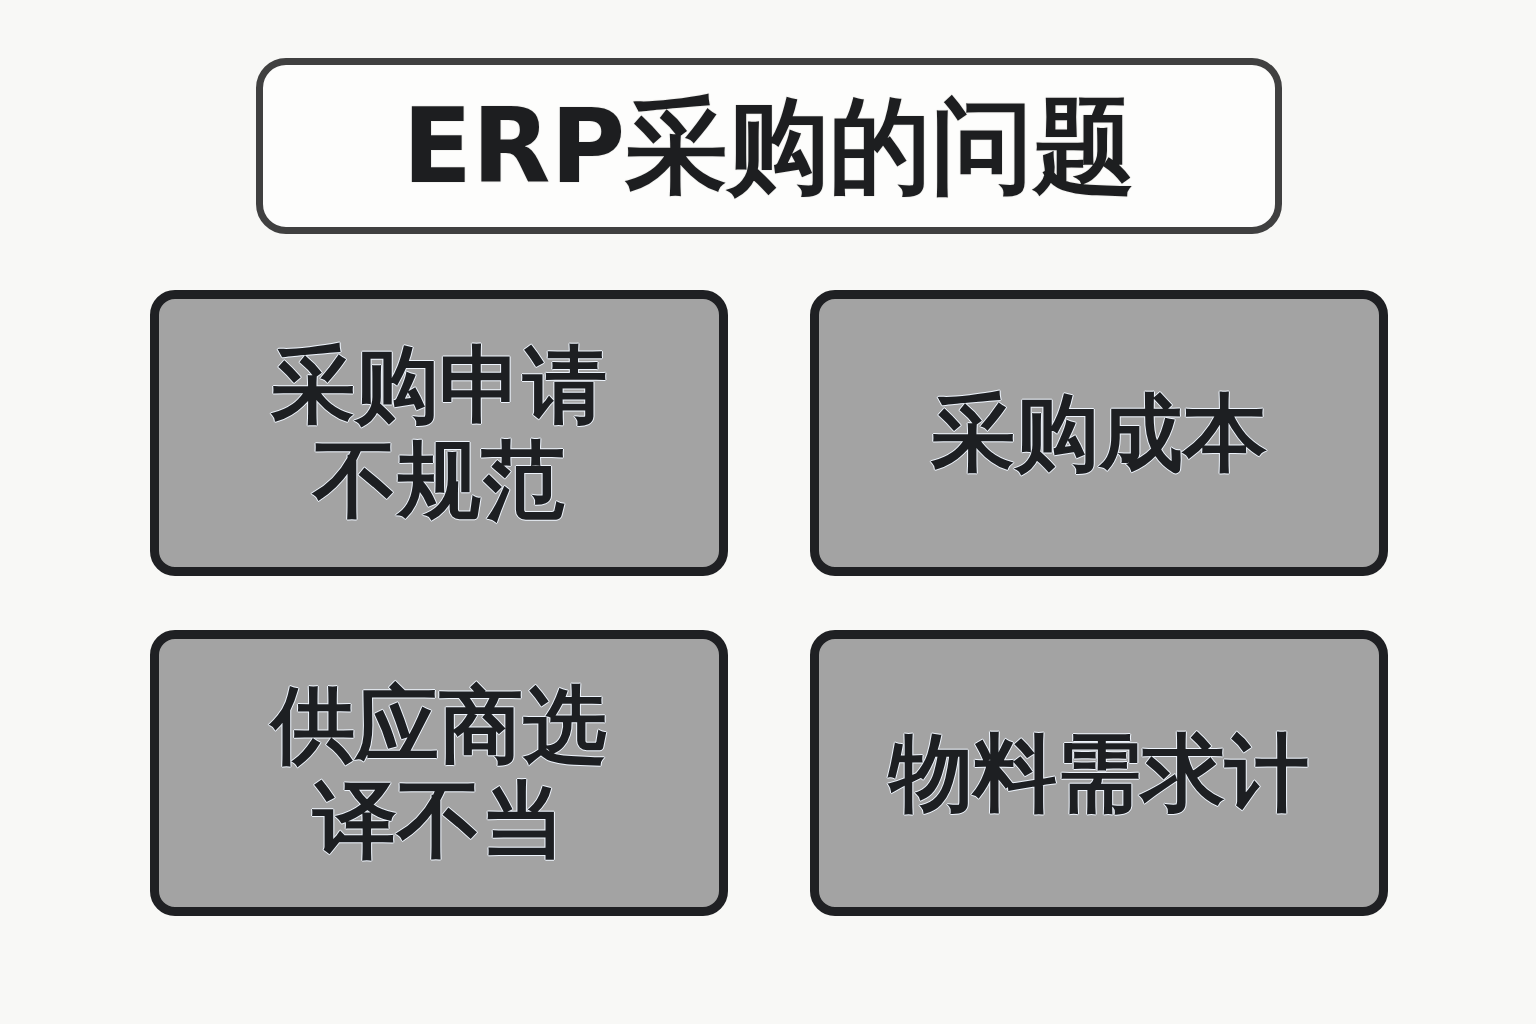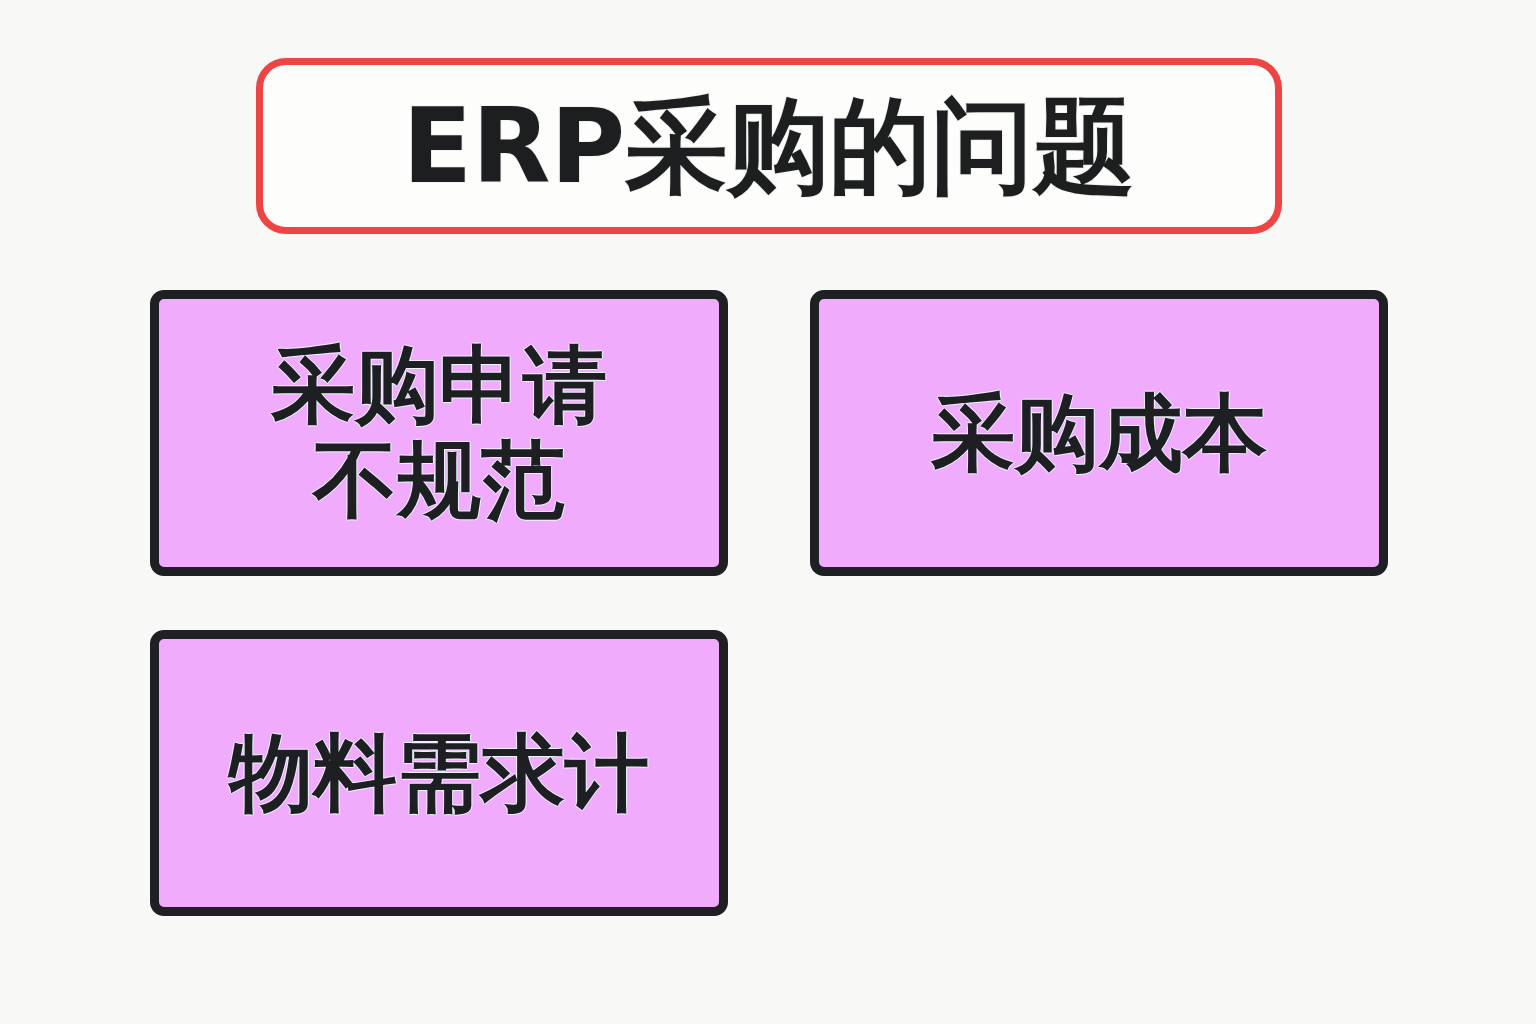--- a/index.html
+++ b/index.html
@@ -25,21 +25,21 @@
 
   
   .title-card {
     position: absolute;
     left: 256px;
     top: 58px;
     width: 1026px;
     height: 176px;
     box-sizing: border-box;
     background: #fdfdfc;
-    border: 7px solid #ef4444;
+    border: 7px solid #404040;
     border-radius: 30px;
     display: flex;
     align-items: center;
     justify-content: center;
   }
   .title-text {
     font-size: 104px;
     line-height: 1.0;
     font-weight: 800;
     color: #1d1e20;
@@ -62,23 +62,23 @@
     height: 626px;
     display: grid;
     grid-template-columns: 578px 578px;
     grid-template-rows: 286px 286px;
     column-gap: 82px;
     row-gap: 54px;
   }
 
   .card {
     box-sizing: border-box;
-    background: #f0abfc;
+    background: #a3a3a3;
     border: 9px solid #1f2023;
-    border-radius: 14px;
+    border-radius: 25px;
     display: flex;
     flex-direction: column;
     align-items: center;
     justify-content: center;
     overflow: hidden;
   }
 
   .card-line {
     font-size: 84px;
     line-height: 1.08;
@@ -109,19 +109,23 @@
 
     <div class="card">
       <div class="card-line line1">采购申请</div>
       <div class="card-line line2">不规范</div>
     </div>
 
     <div class="card">
       <div class="card-line line1">采购成本</div>
     </div>
 
+    <div class="card">
+      <div class="card-line line1">供应商选</div>
+      <div class="card-line line2">译不当</div>
+    </div>
 
     <div class="card">
       <div class="card-line line1">物料需求计</div>
     </div>
 
   </div>
 </div>
 
 </body></html>

